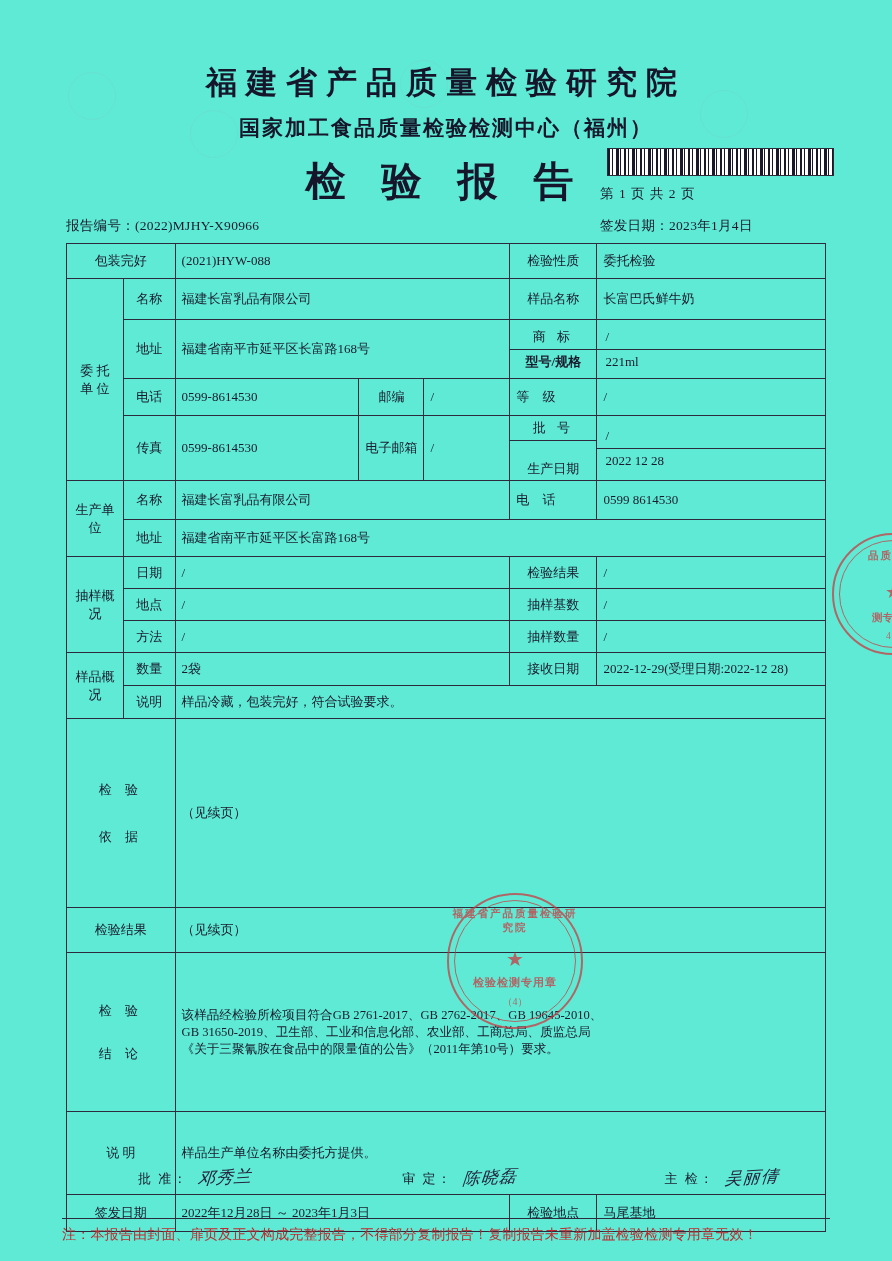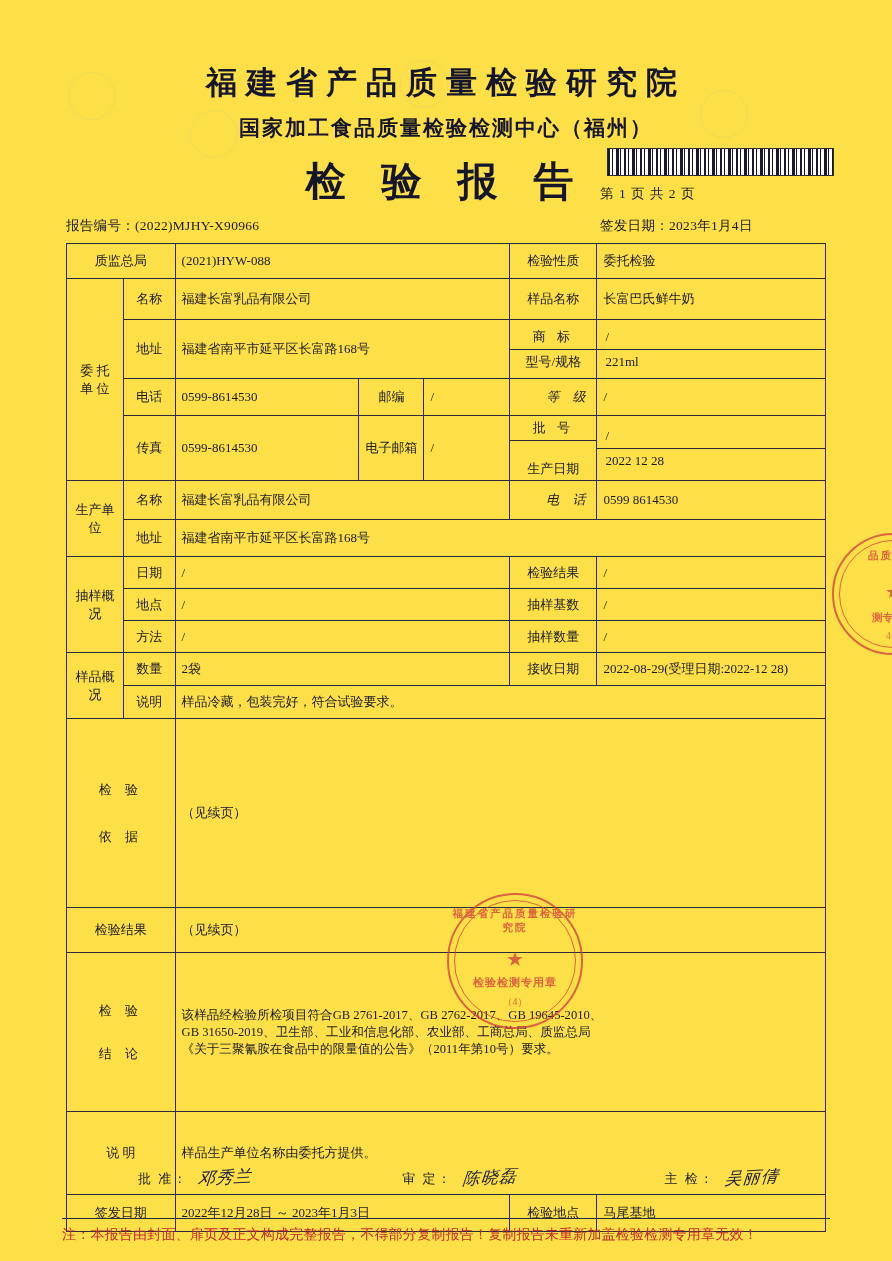--- a/index.html
+++ b/index.html
@@ -11,21 +11,21 @@
     width: 892px;
     height: 1261px;
     position: relative;
     font-family: "Liberation Serif", serif;
     color: #1a1a2e;
     overflow: hidden;
   }
   .page {
     position: absolute;
     inset: 0;
-    background: #fde047;
+    background: #5eead4;
   }
   
   .header {
     text-align: center;
     padding-top: 62px;
   }
   .org-title {
     font-size: 31px;
     font-weight: bold;
     letter-spacing: 9px;
@@ -95,24 +95,23 @@
     border: 1px solid #2b2b3d;
     padding: 3px 6px;
     vertical-align: middle;
     line-height: 1.35;
   }
   .lbl {
     text-align: center;
     white-space: nowrap;
   }
   .lbl-sp {
-    text-align: right;
+    text-align: left;
     letter-spacing: 5px;
     white-space: nowrap;
-    font-style: italic;
   }
   .vcenter-lbl {
     text-align: center;
     vertical-align: middle;
     line-height: 1.6;
   }
   .val {
     text-align: left;
     padding-left: 8px;
   }
@@ -293,42 +292,42 @@
       <col style="width:52px">
       <col style="width:188px">
       <col style="width:52px">
       <col style="width:88px">
       <col style="width:88px">
       <col style="width:234px">
     </colgroup>
     <tbody>
 
       <tr>
-        <td class="lbl tall" colspan="2">质监总局</td>
+        <td class="lbl tall" colspan="2">包装完好</td>
         <td class="val" colspan="3">(2021)HYW-088</td>
         <td class="lbl">检验性质</td>
         <td class="val">委托检验</td>
       </tr>
 
       <tr>
         <td class="vcenter-lbl" rowspan="4">
           <span>委 托 单 位</span>
         </td>
         <td class="lbl" style="height:34px">名称</td>
         <td class="val" colspan="3">福建长富乳品有限公司</td>
         <td class="lbl">样品名称</td>
         <td class="val">长富巴氏鲜牛奶</td>
       </tr>
 
       <tr>
         <td class="lbl" style="height:52px">地址</td>
         <td class="val" colspan="3">福建省南平市延平区长富路168号</td>
         <td style="padding:0">
           <div style="border-bottom:1px solid #2b2b3d;text-align:center;padding:3px 0;letter-spacing:4px;">商 标</div>
-          <div style="text-align:center;padding:3px 0;">型号/规格</div>
+          <div style="text-align:center;padding:3px 0;font-weight:bold;">型号/规格</div>
         </td>
         <td style="padding:0">
           <div style="border-bottom:1px solid #2b2b3d;padding:3px 8px;">/</div>
           <div style="padding:3px 8px;">221ml</div>
         </td>
       </tr>
 
       <tr>
         <td class="lbl" style="height:30px">电话</td>
         <td class="val">0599-8614530</td>
@@ -390,21 +389,21 @@
         <td class="val">/</td>
       </tr>
 
       <tr>
         <td class="vcenter-lbl" rowspan="2">
           <span>样品概况</span>
         </td>
         <td class="lbl" style="height:26px">数量</td>
         <td class="val" colspan="3">2袋</td>
         <td class="lbl">接收日期</td>
-        <td class="val">2022-08-29(受理日期:2022-12 28)</td>
+        <td class="val">2022-12-29(受理日期:2022-12 28)</td>
       </tr>
       <tr>
         <td class="lbl" style="height:26px">说明</td>
         <td class="val" colspan="5">样品冷藏，包装完好，符合试验要求。</td>
       </tr>
 
       <tr>
         <td class="vcenter-lbl" colspan="2" style="height:182px">
           <div style="letter-spacing:5px;">检 验</div>
           <div style="height:30px"></div>

